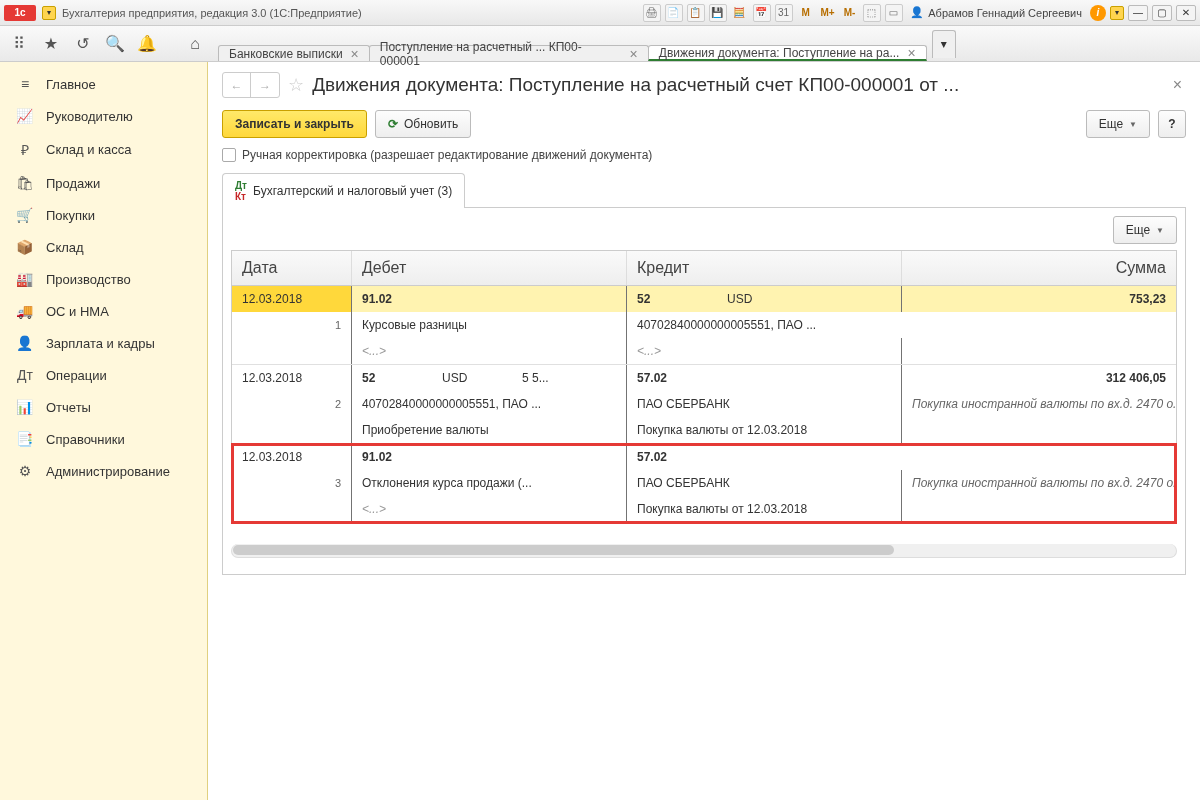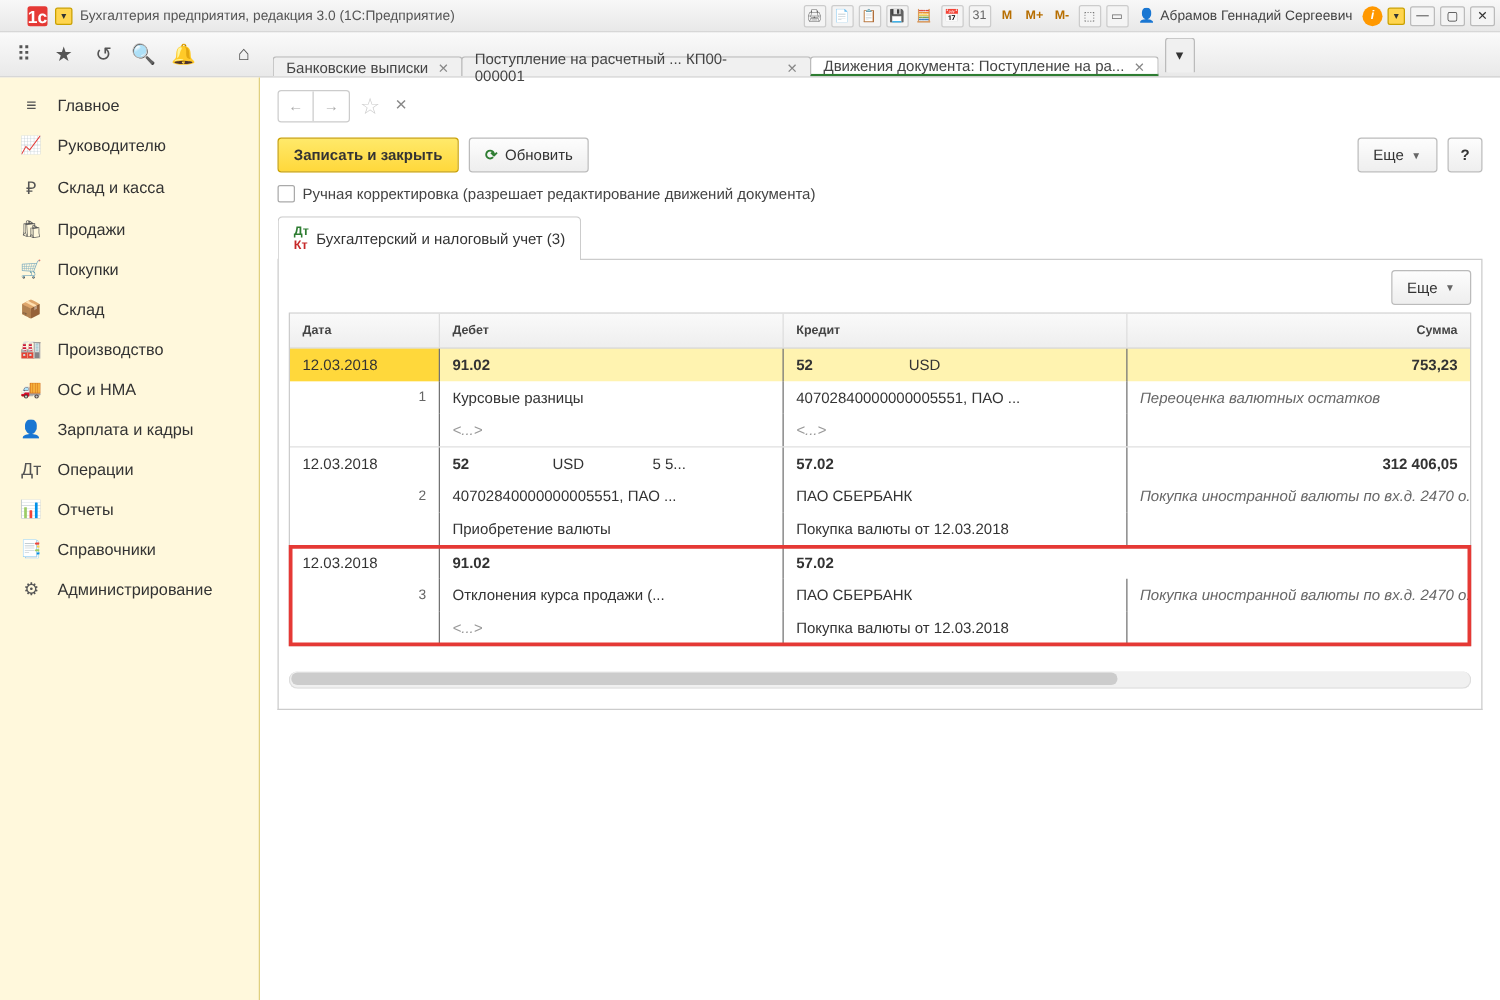--- a/index.html
+++ b/index.html
@@ -1,19 +1,19 @@
 <!DOCTYPE html>
 <html><head>
 <meta charset="utf-8">
 <style>
 * { box-sizing: border-box; margin: 0; padding: 0; font-family: Arial, sans-serif; }
 body { background: #fff; font-size: 12px; color: #333; width: 1200px; height: 800px; overflow: hidden; }
 
 .titlebar { height: 26px; background: linear-gradient(#f8f8f8,#e8e8e8); border-bottom: 1px solid #ccc; display: flex; align-items: center; padding: 0 4px; gap: 6px; }
-.titlebar .logo { width: 16px; height: 16px; background: #e53935; border-radius: 2px; display:flex; align-items:center; justify-content:center; color:#fff; font-size:14px; font-weight:bold;margin-left:18px; }
+.titlebar .logo { width: 32px; height: 16px; background: #e53935; border-radius: 2px; display:flex; align-items:center; justify-content:center; color:#fff; font-size:10px; font-weight:bold; }
 .titlebar .tb-dd { width:14px; height:14px; background:#ffd54f; border:1px solid #c9a000; border-radius:2px; font-size:8px; display:flex; align-items:center; justify-content:center; }
 .titlebar .title-text { font-size: 11px; color: #555; flex: 0 0 auto; }
 .titlebar .tb-icons { display:flex; gap:4px; margin-left: auto; align-items:center; }
 .tb-ico { width:18px; height:18px; border:1px solid #ccc; background:#f4f4f4; border-radius:2px; display:flex; align-items:center; justify-content:center; font-size:10px; color:#666; }
 .tb-ico.green { color:#2e7d32; border-color:transparent; background:transparent; }
 .tb-ico.ml { color:#b76e00; font-weight:bold; border:none; background:transparent; }
 .tb-user { display:flex; align-items:center; gap:4px; font-size:11px; color:#444; padding:0 4px; }
 .win-btn { width:20px; height:16px; border:1px solid #bbb; background:#f4f4f4; display:flex; align-items:center; justify-content:center; font-size:10px; border-radius:2px; }
 
 .navbar { height: 36px; background: linear-gradient(#fafafa,#e9e9e9); border-bottom: 1px solid #ccc; display:flex; align-items:center; padding: 0 6px; gap: 6px; }
@@ -52,21 +52,21 @@
 .doc-tab { border:1px solid #ccc; border-bottom:none; background:#fff; padding:6px 12px; border-radius:4px 4px 0 0; display:flex; align-items:center; gap:6px; font-size:12px; position:relative; top:1px; }
 .dt-ico { font-size:10px; }
 .dt-d { color:#2e7d32; font-weight:bold; }
 .dt-k { color:#c62828; font-weight:bold; }
 
 .table-wrap { border:1px solid #ccc; border-top:none; padding:8px 8px 16px 8px; }
 .table-actions { display:flex; justify-content:flex-end; margin-bottom:6px; }
 
 .grid { border:1px solid #ccc; }
 .ghead { display:flex; background:linear-gradient(#fafafa,#eee); border-bottom:1px solid #ccc; }
-.gh { padding:8px 10px; font-size:10px; font-weight:bold; color:#444; border-right:1px solid #ddd; }
+.gh { padding:8px 10px; font-size:16px; font-weight:normal; color:#444; border-right:1px solid #ddd; }
 .gh:last-child{ border-right:none; }
 .c-date { width:120px; }
 .c-debit { width:275px; }
 .c-credit { width:275px; }
 .c-sum { flex:1; text-align:right; }
 
 .grow { border-bottom:1px solid #e0e0e0; }
 .grow.hl { outline:3px solid #e53935; outline-offset:-2px; border-bottom:1px solid #e53935; }
 .grow.sel .line-a { background:#fff3b0; }
 .grow.sel .line-a .c-date { background:#ffd83b; }
@@ -200,20 +200,21 @@
       </div>
   </div>
 
   <div class="content">
     <div class="doc-head">
       <div class="nav-arrows">
         <div>←</div>
         <div>→</div>
       </div>
       <span class="star-ico">☆</span>
+      <div class="doc-title">Движения документа: Поступление на расчетный счет КП00-000001 от ...</div>
       <span class="close-x">×</span>
     </div>
 
     <div class="toolbar">
       <div class="btn primary">
           <span>Записать и закрыть</span>
         </div>
       <div class="btn">
           <span class="refresh-ico">⟳</span>
           <span>Обновить</span>
@@ -261,21 +262,20 @@
             <div class="gcell c-credit">
                 <span class="acc" style="width:90px;display:inline-block">52</span>
                 <span>USD</span>
               </div>
             <div class="gcell c-sum-v acc">753,23</div>
           </div>
           <div class="gline">
             <div class="gcell c-date subright">1</div>
             <div class="gcell c-debit">Курсовые разницы</div>
             <div class="gcell c-credit">40702840000000005551, ПАО ...</div>
-            <div class="gcell c-sum-v italic" style="justify-content:flex-start">Переоценка валютных остатков</div>
           </div>
           <div class="gline">
             <div class="gcell c-date"></div>
             <div class="gcell c-debit muted italic">&lt;...&gt;</div>
             <div class="gcell c-credit muted italic">&lt;...&gt;</div>
             <div class="gcell c-sum-v"></div>
           </div>
         </div>
 
         <div class="grow">

